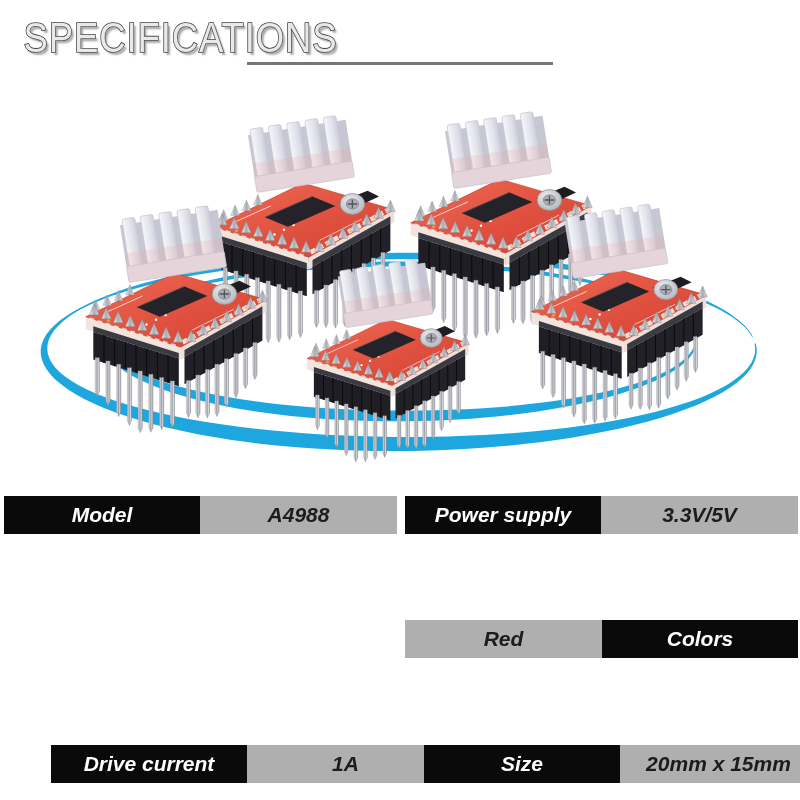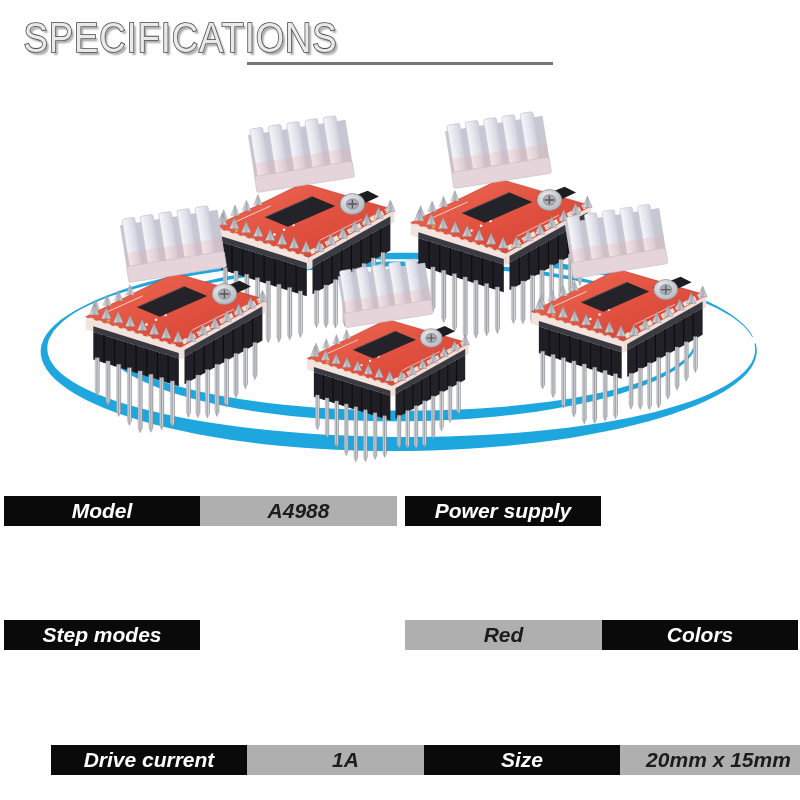--- a/index.html
+++ b/index.html
@@ -13,21 +13,21 @@
          -webkit-text-stroke:1.7px #3f3f3f;paint-order:stroke fill;
          text-shadow:3px 3px 2px rgba(100,100,100,.55);
          transform:scaleX(.87);transform-origin:50% 50%;}
   .title-underline{position:absolute;top:62px;left:247px;width:306px;height:3px;background:#757575;}
 
   
   .showcase{position:absolute;top:88px;left:0;width:800px;height:480px;}
   .showcase svg{display:block;}
 
   
-  .spec-row{position:absolute;display:flex;height:30px;}
+  .spec-row{position:absolute;display:flex;height:38px;}
   .spec-cell{display:flex;align-items:center;justify-content:center;
              font-style:italic;font-weight:700;font-size:21px;white-space:nowrap;}
   .spec-label{width:196px;background:var(--label-bg,#0a0a0a);color:var(--label-color,#fff);}
   .spec-value{width:197px;background:var(--value-bg,#afafaf);color:var(--value-color,#1c1c1c);}
   .r0l{left:4px;top:496px;}   .r0r{left:405px;top:496px;text-align:center;}
   .r1l{left:4px;top:620px;}   .r1r{left:405px;top:620px;}
   .r2l{left:4px;top:745px;margin-left:47px;}   .r2r{left:406px;top:745px;padding-left:18px;}
 </style>
 </head>
 <body>
@@ -196,23 +196,23 @@
     </svg>
   </div>
 
   <section>
     <div class="spec-row r0l">
       <div class="spec-cell spec-label">Model</div>
       <div class="spec-cell spec-value">A4988</div>
     </div>
     <div class="spec-row r0r">
       <div class="spec-cell spec-label">Power supply</div>
+      <div class="spec-cell spec-value">3.3V/5V</div>
     </div>
     <div class="spec-row r1l">
-      <div class="spec-cell spec-label">Step modes</div>
     </div>
     <div class="spec-row r1r">
       <div class="spec-cell spec-value">Red</div>
       <div class="spec-cell spec-label">Colors</div>
     </div>
     <div class="spec-row r2l">
       <div class="spec-cell spec-label">Drive current</div>
       <div class="spec-cell spec-value">1A</div>
     </div>
     <div class="spec-row r2r">

